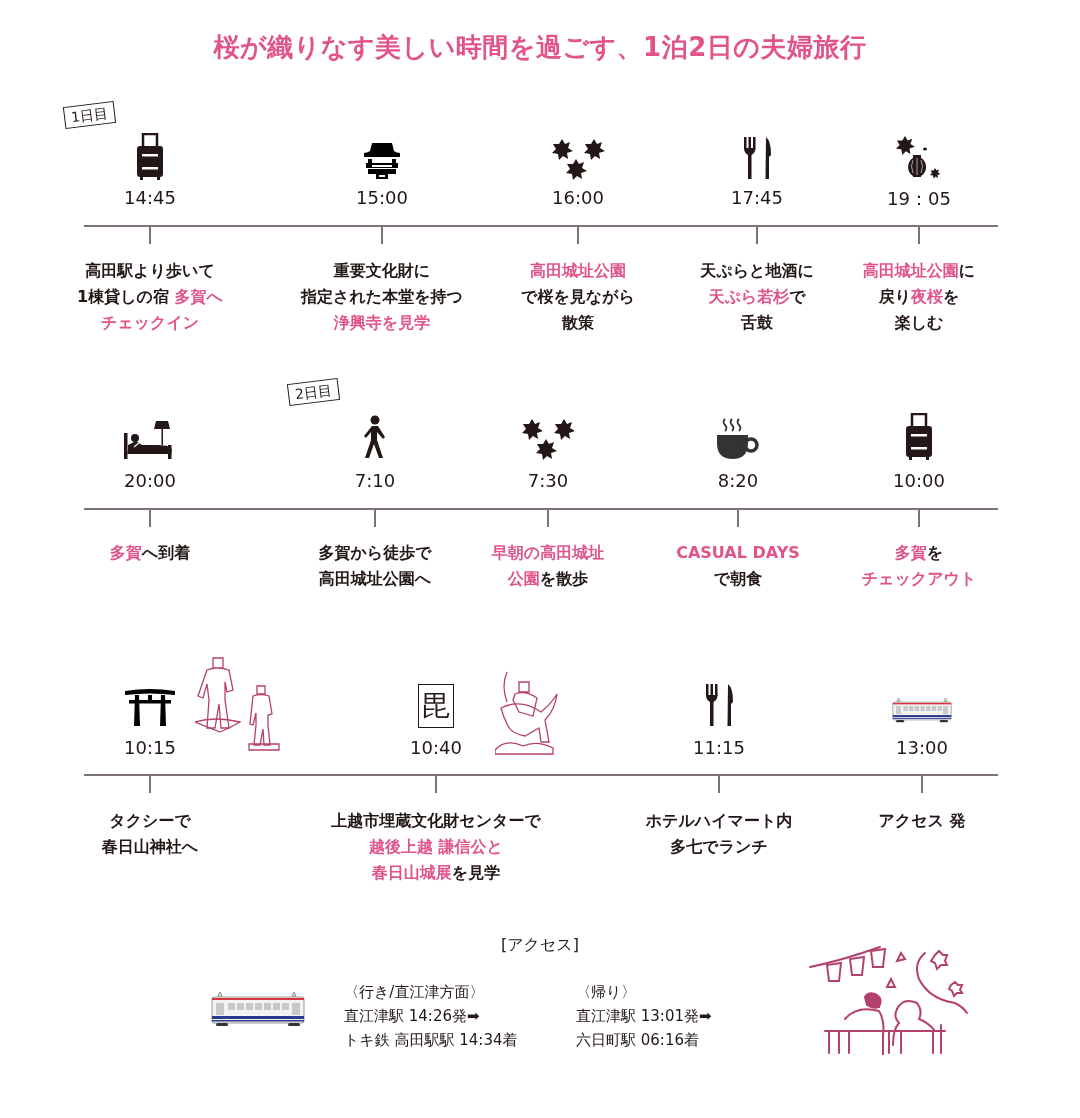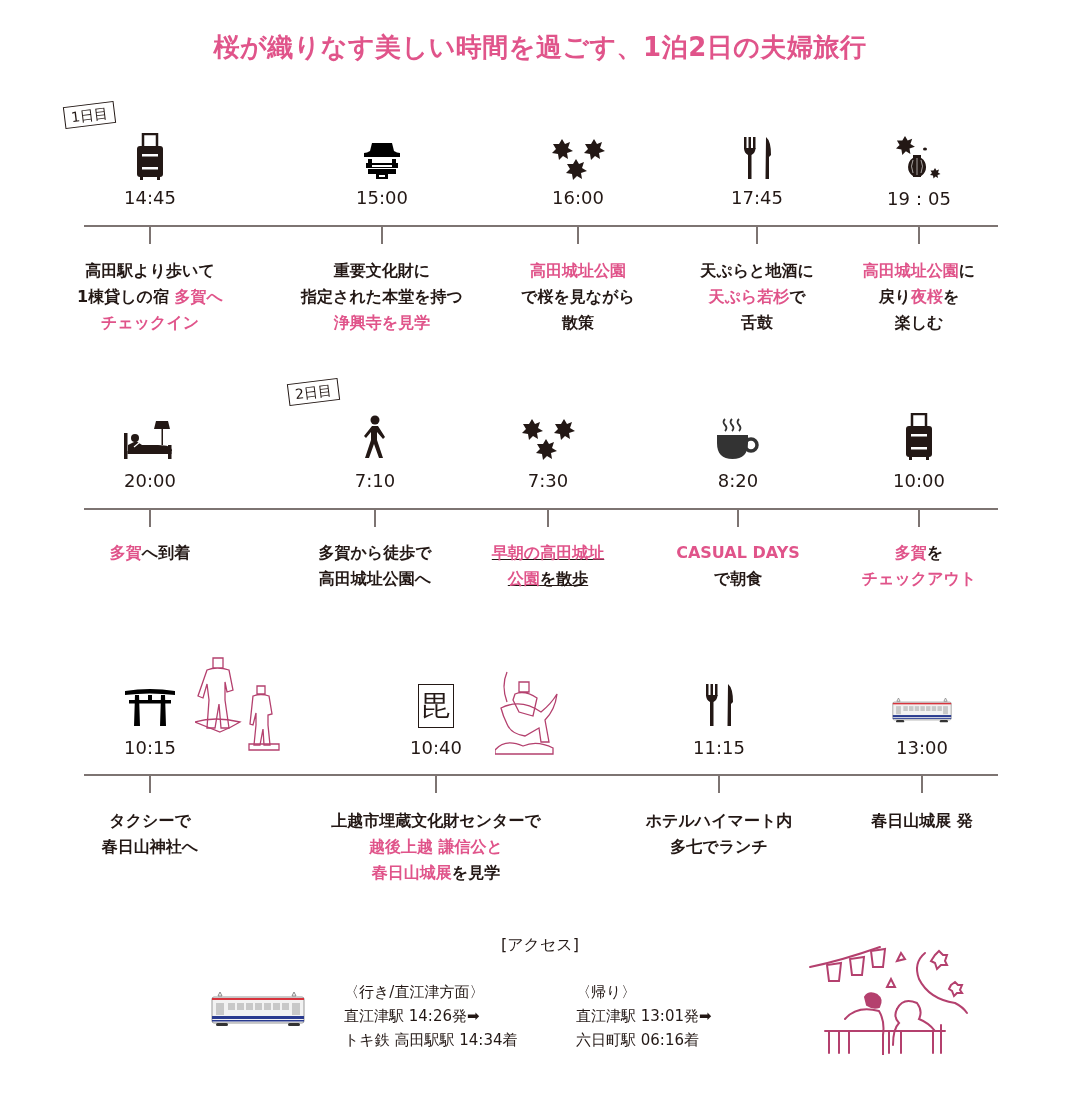--- a/index.html
+++ b/index.html
@@ -196,21 +196,21 @@
               <use href="#p"></use>
             </g>
             <g transform="translate(26,32)">
               <use href="#p"></use>
             </g>
           </g>
         </svg>
       </div>
       <div class="time" style="top: 470px;">7:30</div>
       <div class="tick" style="top: 509px;"></div>
-      <div class="desc" style="top: 540px; text-decoration: underline;">
+      <div class="desc" style="top: 540px;">
         <div><span class="pink">早朝の高田城址</span></div>
         <div><span class="pink">公園</span><span>を散歩</span></div>
       </div>
     </div>
     <div class="stop" style="left: 738px; top: 0px;">
       <div class="icon" style="top: 405px;">
         <svg width="44" height="44" viewBox="0 0 44 44">
           <g stroke="#333" stroke-width="1.8" fill="none">
             <path d="M9 2 q-3 3 0 6 q3 3 0 6"></path>
             <path d="M16 2 q-3 3 0 6 q3 3 0 6"></path>
@@ -314,21 +314,21 @@
           </g>
           <rect x="1" y="22" width="72" height="2.5" fill="#2a3b8f"></rect>
           <rect x="1" y="25.5" width="72" height="1.2" fill="#2a3b8f"></rect>
           <rect x="5" y="28" width="10" height="3" rx="1.5" fill="#333"></rect>
           <rect x="59" y="28" width="10" height="3" rx="1.5" fill="#333"></rect>
         </svg>
       </div>
       <div class="time" style="top: 737px;">13:00</div>
       <div class="tick" style="top: 775px;"></div>
       <div class="desc" style="top: 808px;">
-        <div><span>春日山城展 発</span></div>
+        <div><span>アクセス 発</span></div>
       </div>
     </div>
   </div>
 
 <svg class="illus" style="left:195px; top:652px;" width="95" height="100" viewBox="0 0 95 100" fill="none" stroke="#b4406e" stroke-width="1.3">
   <path d="M18 6 h10 v10 h-10z M12 18 q10 -4 22 0 l4 20 -6 2 -2 -10 v18 l4 28 h-8 l-2 -24 -4 24 h-8 l2 -28 -2 -16 -4 14 -5 -2z"></path>
   <path d="M0 70 q20 -6 45 0 q-10 6 -20 10 q-10 -4 -25 -10z"></path>
   <path d="M62 34 h8 v8 h-8z M58 44 q8 -3 16 0 l3 18 -4 1 v10 l2 20 h-6 l-1 -16 -3 16 h-6 l2 -20 v-12 l-3 12 -3 -1z"></path>
   <path d="M54 92 h30 v6 h-30z"></path>
 </svg>

